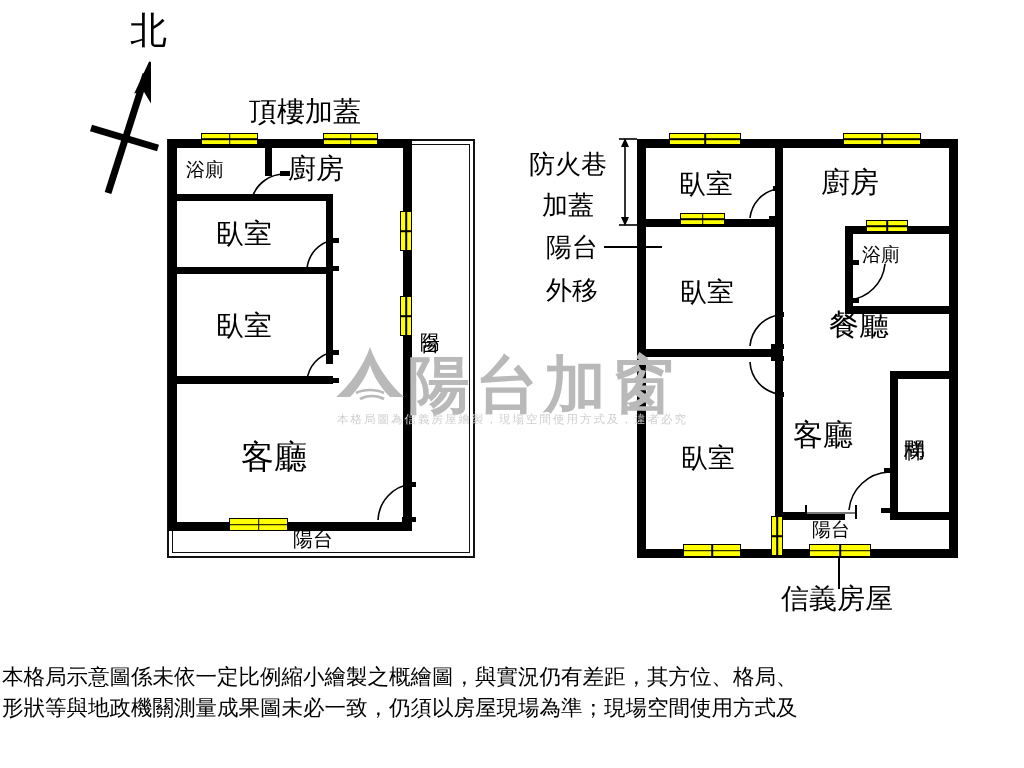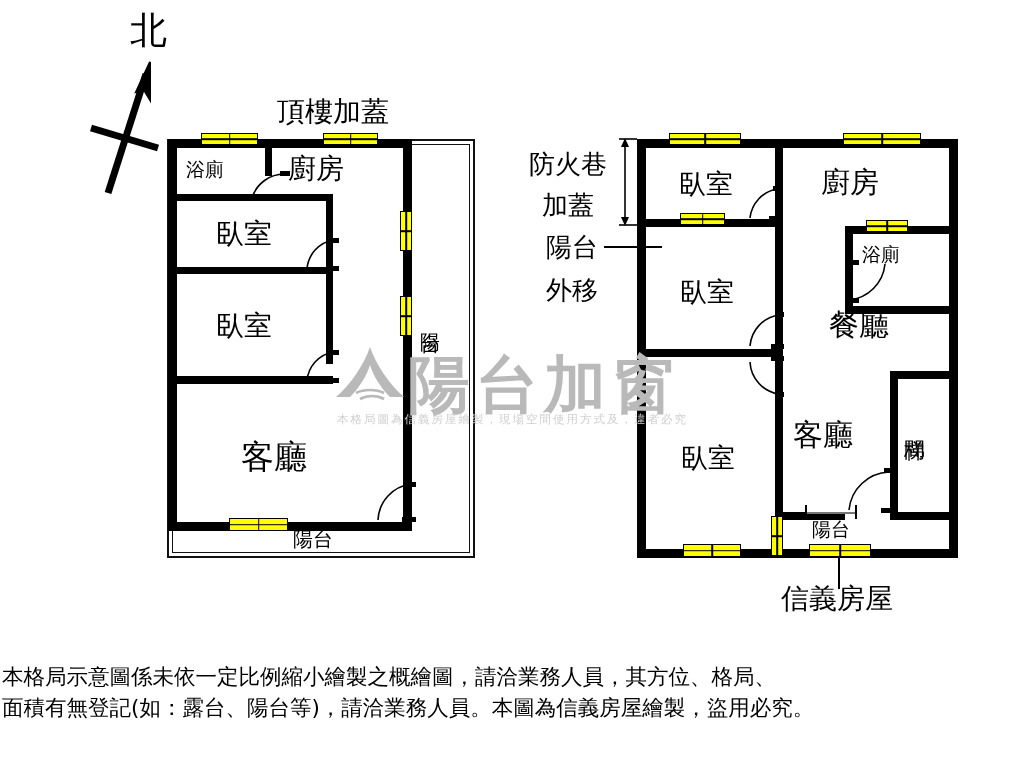--- a/index.html
+++ b/index.html
@@ -57,21 +57,21 @@
         <path d="M 20 185 L 58 66" stroke-width="7" fill="none"></path>
 
         <path d="M 62 54 L 48 84 L 56 82 L 62 92 Z" stroke-width="2"></path>
 
         <path d="M 3 120 L 70 140" stroke-width="7" fill="none"></path>
       </g>
     </svg>
   </div>
   <div class="lbl lbl-xl" style="left:130px;top:12px;font-size:37px;">北</div>
 
-  <div class="title" style="left:249px;top:93px;font-size:28px;margin-left:28px;">頂樓加蓋</div>
+  <div class="title" style="left:249px;top:93px;font-size:28px;">頂樓加蓋</div>
 
   <div>
 
     <div class="thin" style="left:167px;top:139px;width:308px;height:419px;"></div>
     <div class="thin" style="left:172px;top:144px;width:298px;height:409px;border-width:1px;"></div>
 
     <div class="wall" style="left:168px;top:139px;width:244px;height:9px;"></div>
 
     <div class="wall" style="left:168px;top:139px;width:9px;height:392px;"></div>
 
@@ -250,17 +250,17 @@
         <path d="M 36 2 C 30 20 16 40 2 52 L 16 52 C 26 42 33 30 36 20 C 39 30 46 42 56 52 L 70 52 C 56 40 42 20 36 2 Z" fill="#b9b9b9"></path>
         <path d="M 22 48 C 30 44 42 44 50 48" stroke="#b9b9b9" stroke-width="2.6" fill="none"></path>
         <path d="M 26 54 C 33 50 43 50 50 54" stroke="#b9b9b9" stroke-width="2.6" fill="none"></path>
       </svg>
     </div>
     <div class="wm-text" style="left:408px;top:343px;">陽台加窗</div>
     <div class="wm-sub" style="left:337px;top:412px;">本格局圖為信義房屋繪製，現場空間使用方式及，違者必究</div>
   </div>
 
   <div class="footer">
-    <div>本格局示意圖係未依一定比例縮小繪製之概繪圖，請洽業務人員，其方位、格局、</div>
-    <div>面積有無登記(如：露台、陽台等)，請洽業務人員。本圖為信義房屋繪製，盜用必究。</div>
+    <div>本格局示意圖係未依一定比例縮小繪製之概繪圖，與實況仍有差距，其方位、格局、</div>
+    <div>形狀等與地政機關測量成果圖未必一致，仍須以房屋現場為準；現場空間使用方式及</div>
   </div>
 
 </div>
 
 </body></html>

